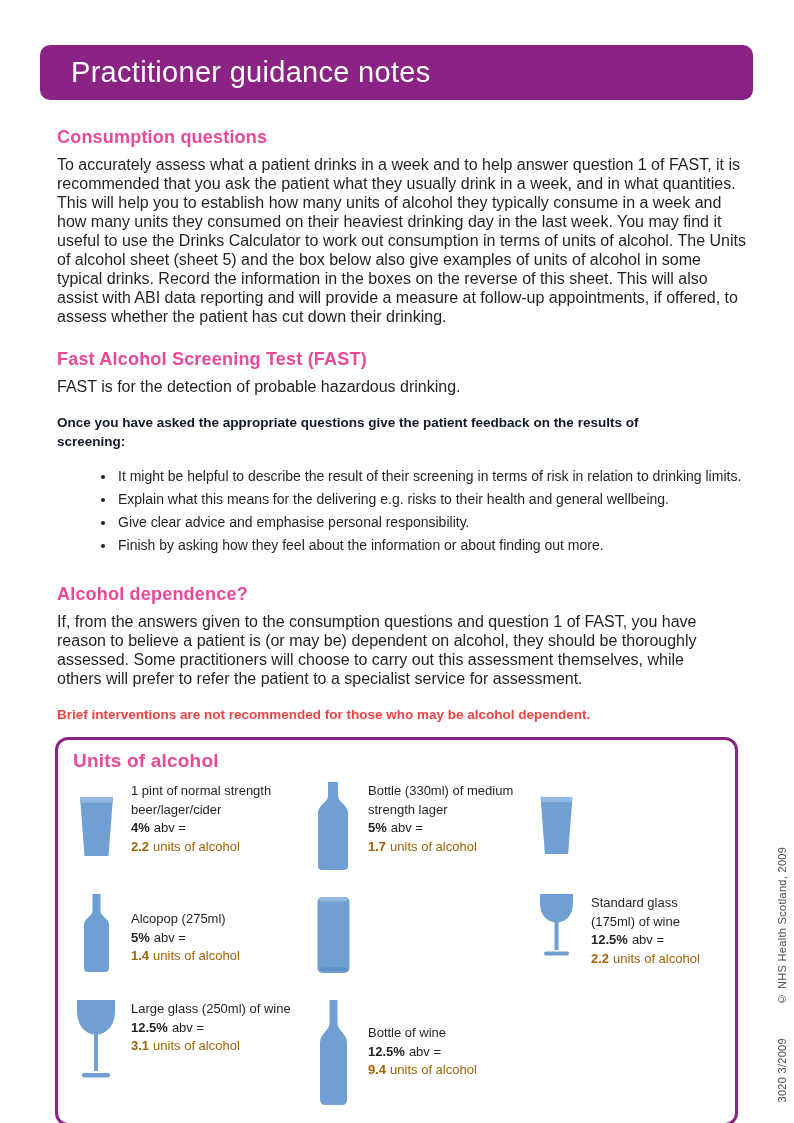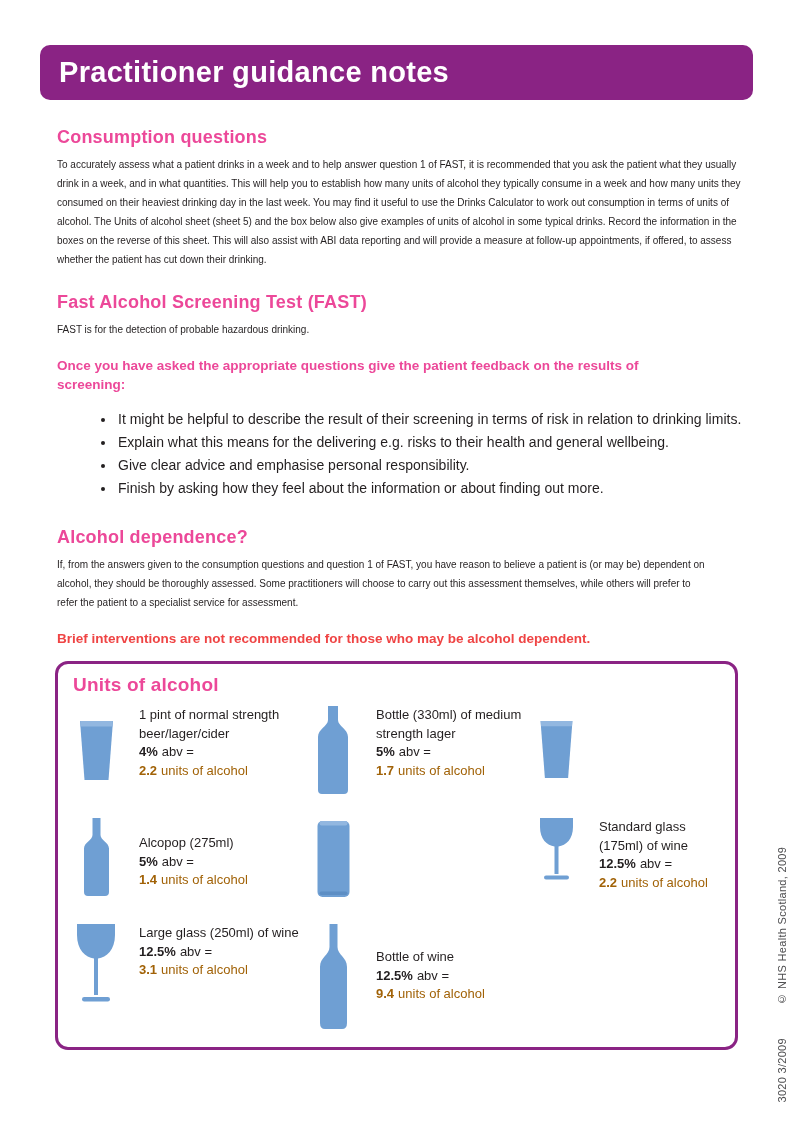--- a/index.html
+++ b/index.html
@@ -16,41 +16,41 @@
   .banner{
     margin:45px 41px 0 40px;
     height:55px;
     background:#8a2384;
     border-radius:10px;
     display:flex;align-items:center;
     padding-left:19px;
     box-sizing:border-box;
   }
   .banner h1{
-    margin:0;
+    margin:12px;
     font-size:29px;
-    font-weight:bold;
+    font-weight:normal;
     color:#ffffff;
     letter-spacing:.3px;
   }
   
   .content{margin:0 46px 0 57px;}
   h2{
     color:#ec4899;
     font-size:18px;
     font-weight:bold;
     margin:0 0 7px 0;
     letter-spacing:.2px;
   }
   .h-consumption{margin-top:27px;}
   .h-fast{margin-top:23px;}
   .h-dependence{margin-top:29px;}
-  p{font-size:10px;line-height:19px;margin:0;}
+  p{font-size:16px;line-height:19px;margin:0;}
   .purple-bold{
-    color:#ec4899;font-weight:bold;font-size:13.5px;line-height:19px;
+    color:#0f172a;font-weight:bold;font-size:13.5px;line-height:19px;
     max-width:605px;margin-top:17px;
   }
   ul.bullets{
     margin:16px 0 0 0;
     padding-left:59px;
     font-size:14px;line-height:19px;
   }
   ul.bullets li{margin-bottom:4px;padding-left:2px;}
   .score-note{margin-top:24px;max-width:710px;}
   .dependence-body{max-width:648px;}
@@ -65,21 +65,21 @@
     border-radius:13px;
     box-sizing:border-box;
     padding:8px 10px 18px 15px;
   }
   .units-box h2{font-size:19px;margin:2px 0 10px 0;}
   .units-grid{
     display:grid;
     grid-template-columns:237px 223px 1fr;
     row-gap:24px;
   }
-  .unit{display:flex;gap:20px;}
+  .unit{display:flex;gap:12px;}
   .unit .icon{
     flex:0 0 46px;width:46px;
     display:flex;justify-content:center;align-items:flex-start;
   }
   .unit .txt{font-size:13px;line-height:18.5px;}
   .magenta{color:#a16207;}
   .lbl{margin-left:4px;}
   .icon-pad-dn{padding-top:12px;}
   .txt-pad-dn{padding-top:24px;}
   

